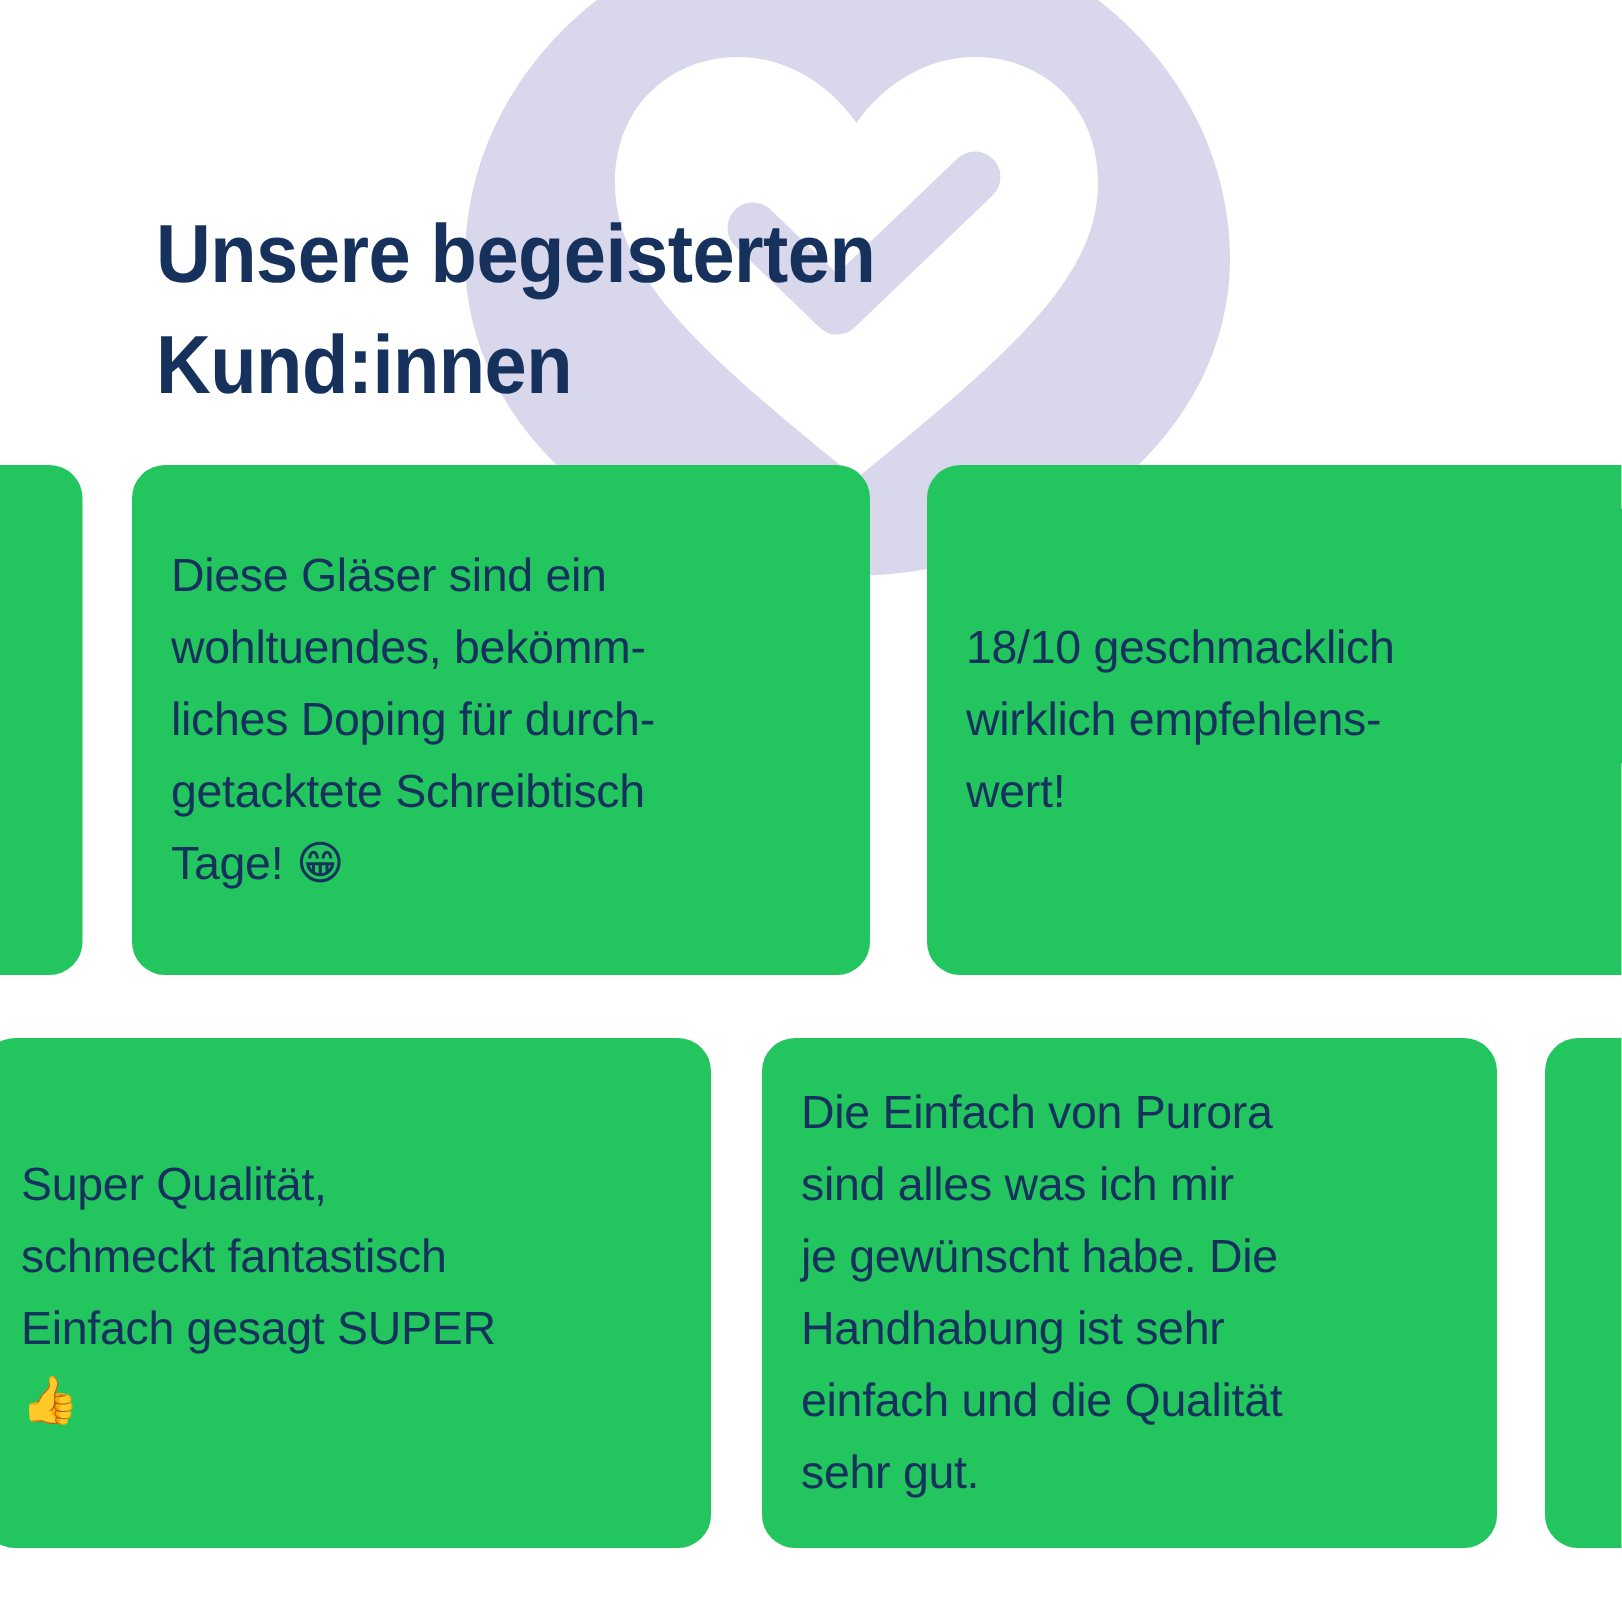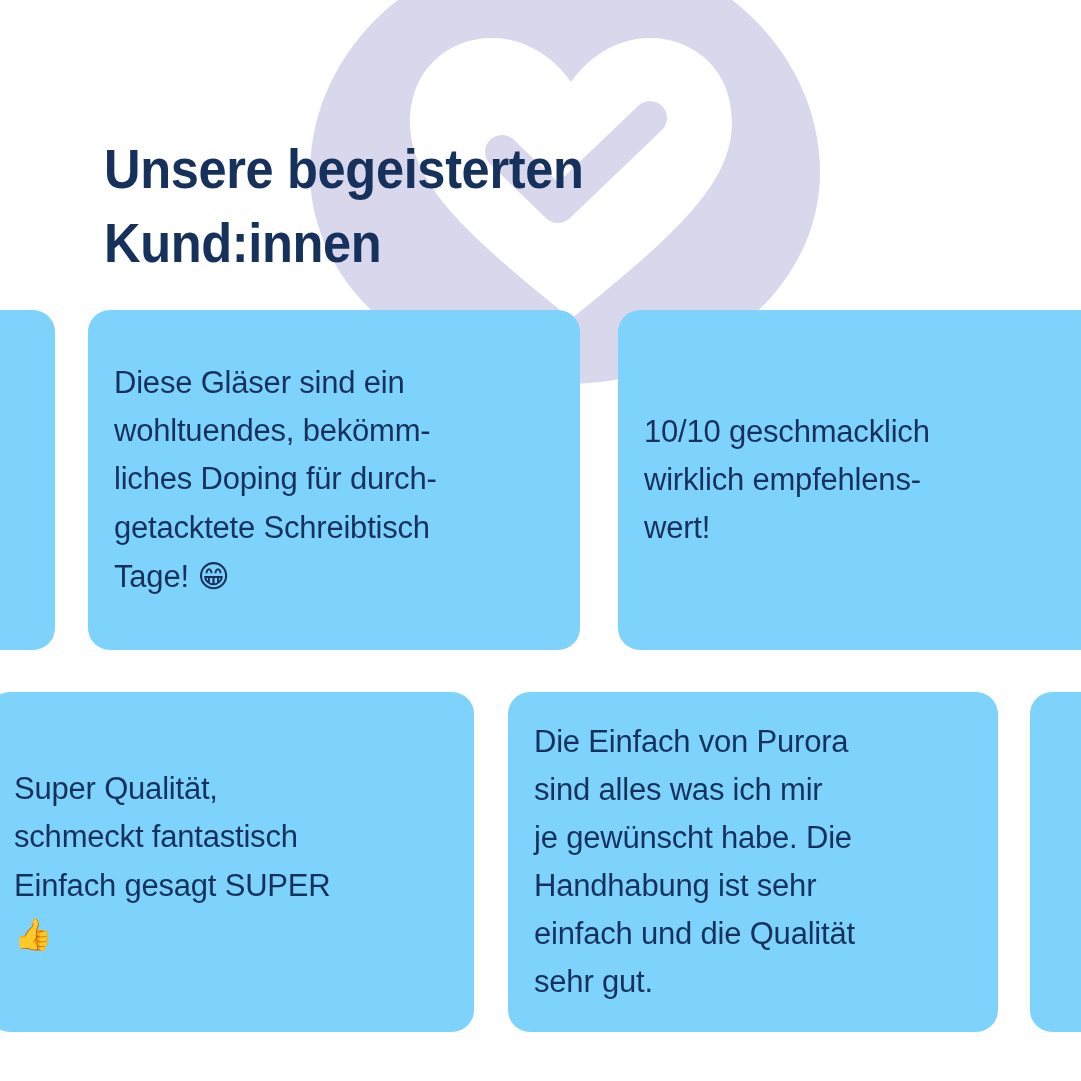--- a/index.html
+++ b/index.html
@@ -54,21 +54,21 @@
     font-weight: 700;
     letter-spacing: -0.4px;
     white-space: pre-line;
     transform: scaleX(0.92);
     transform-origin: left top;
   }
 
   
   .card {
     position: absolute;
-    background: #7dd3fc;
+    background: #22c55e;
     border-radius: 22px;
     box-sizing: border-box;
     color: #16325c;
     font-size: 31px;
     line-height: 1.55;
     font-family: "DejaVu Sans", sans-serif;
     display: flex;
     align-items: center;
   }
   .card .card-text {
@@ -140,21 +140,21 @@
 
 <div class="card" id="card-1">
   <div class="card-text"><span>Diese Gläser sind ein
 wohltuendes, bekömm-
 liches Doping für durch-
 getacktete Schreibtisch
 Tage! </span><span class="emoji">😁</span></div>
 </div>
 
 <div class="card" id="card-2">
-  <div class="card-text">10/10 geschmacklich
+  <div class="card-text">18/10 geschmacklich
 wirklich empfehlens-
 wert!</div>
 </div>
 
 <div class="card" id="card-3">
   <div class="card-text"><span>Super Qualität,
 schmeckt fantastisch
 Einfach gesagt SUPER
 </span><span class="emoji">👍</span></div>
 </div>

